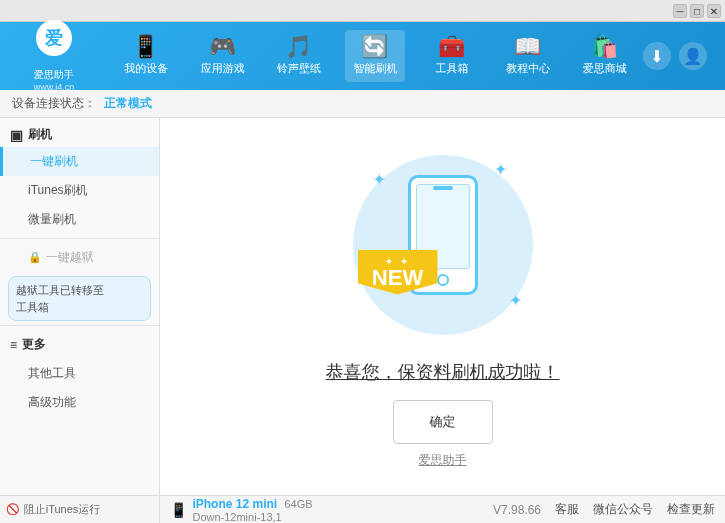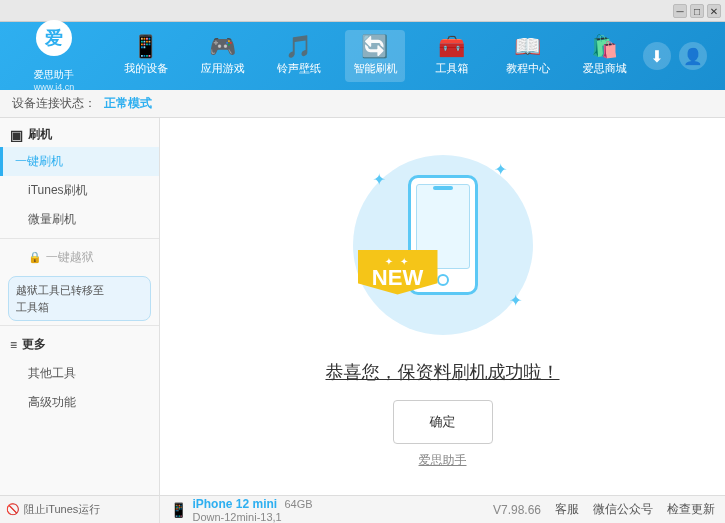--- a/index.html
+++ b/index.html
@@ -131,21 +131,21 @@
     .sidebar-item {
       padding: 6px 10px 6px 28px;
       color: #555;
       cursor: pointer;
       font-size: 12px;
     }
     .sidebar-item.active {
       background: #e6f4fc;
       color: #2eaff0;
       border-left: 3px solid #2eaff0;
-      padding-left: 12px;
+      padding-left: 27px;
     }
     .sidebar-divider {
       height: 1px;
       background: #e5e5e5;
       margin: 4px 0;
     }
     .sidebar-section-more {
       display: flex;
       align-items: center;
       padding: 6px 10px;

